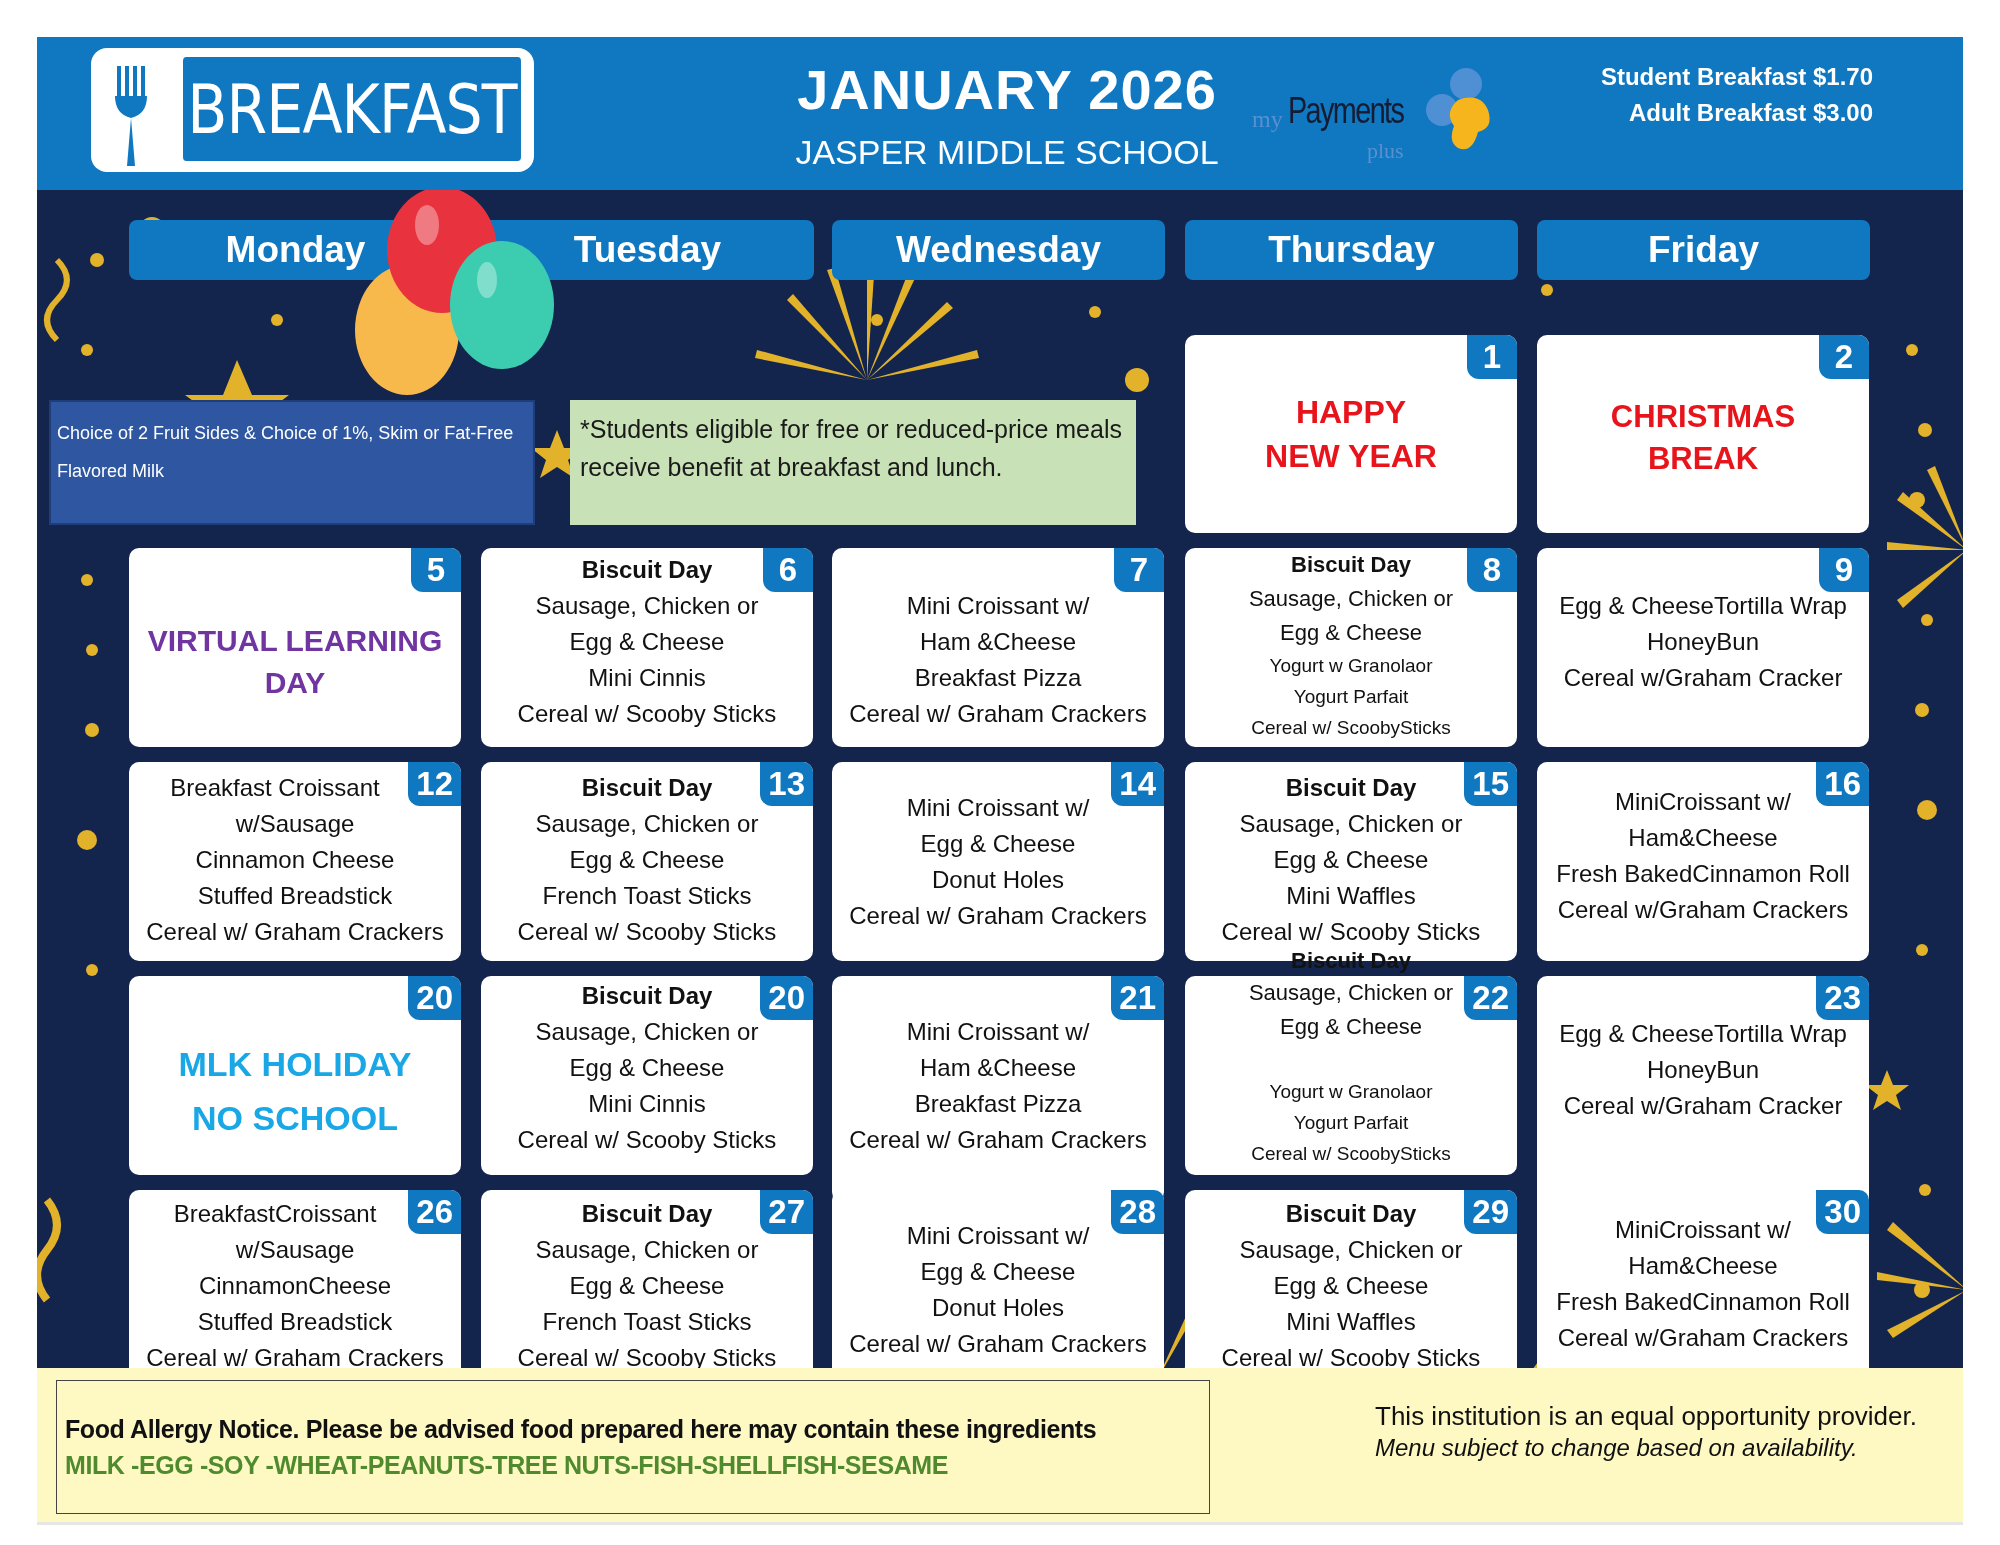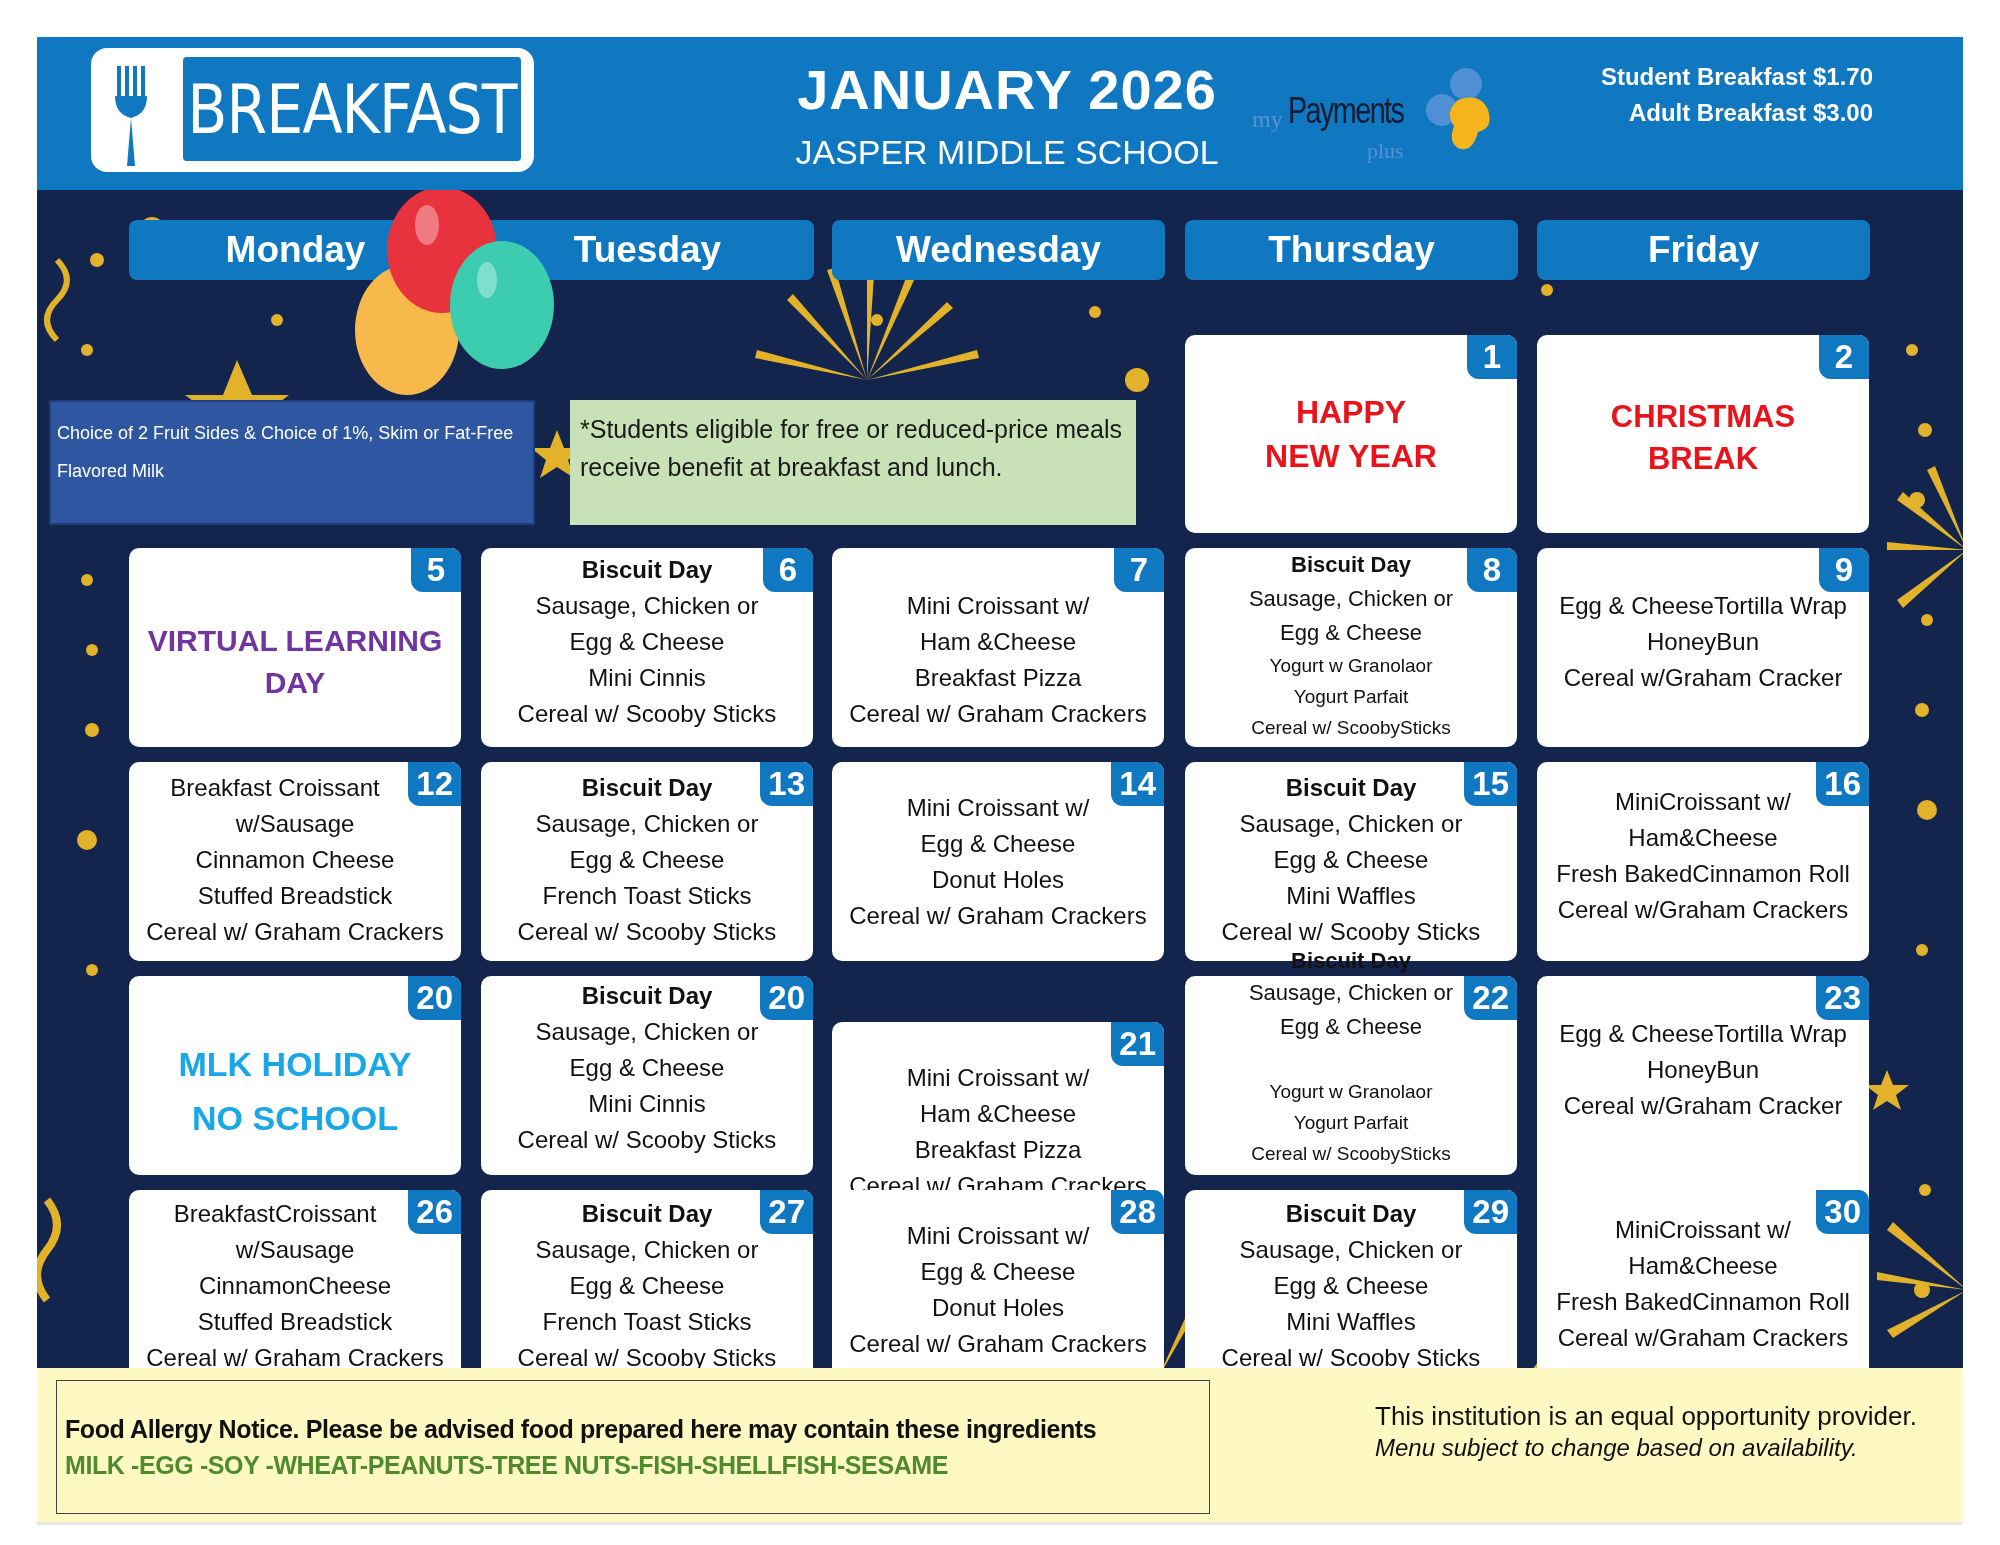--- a/index.html
+++ b/index.html
@@ -306,21 +306,21 @@
     <div class="cell" style="left:444px;top:786px;height:199px;">
       <div class="num">20</div>
       <div class="menu" style="padding-top:2px;">
         <div class="hd">Biscuit Day</div>
         <div>Sausage, Chicken or</div>
         <div>Egg &amp; Cheese</div>
         <div>Mini Cinnis</div>
         <div>Cereal w/ Scooby Sticks</div>
       </div>
     </div>
-    <div class="cell" style="left:795px;top:832px;height:226px;">
+    <div class="cell" style="left:795px;top:786px;height:226px;">
       <div class="num">21</div>
       <div class="menu" style="padding-top:38px;">
         <div>Mini Croissant w/</div>
         <div>Ham &amp;Cheese</div>
         <div>Breakfast Pizza</div>
         <div>Cereal w/ Graham Crackers</div>
       </div>
     </div>
     <div class="cell" style="left:1148px;top:786px;height:199px;">
       <div class="num">22</div>

